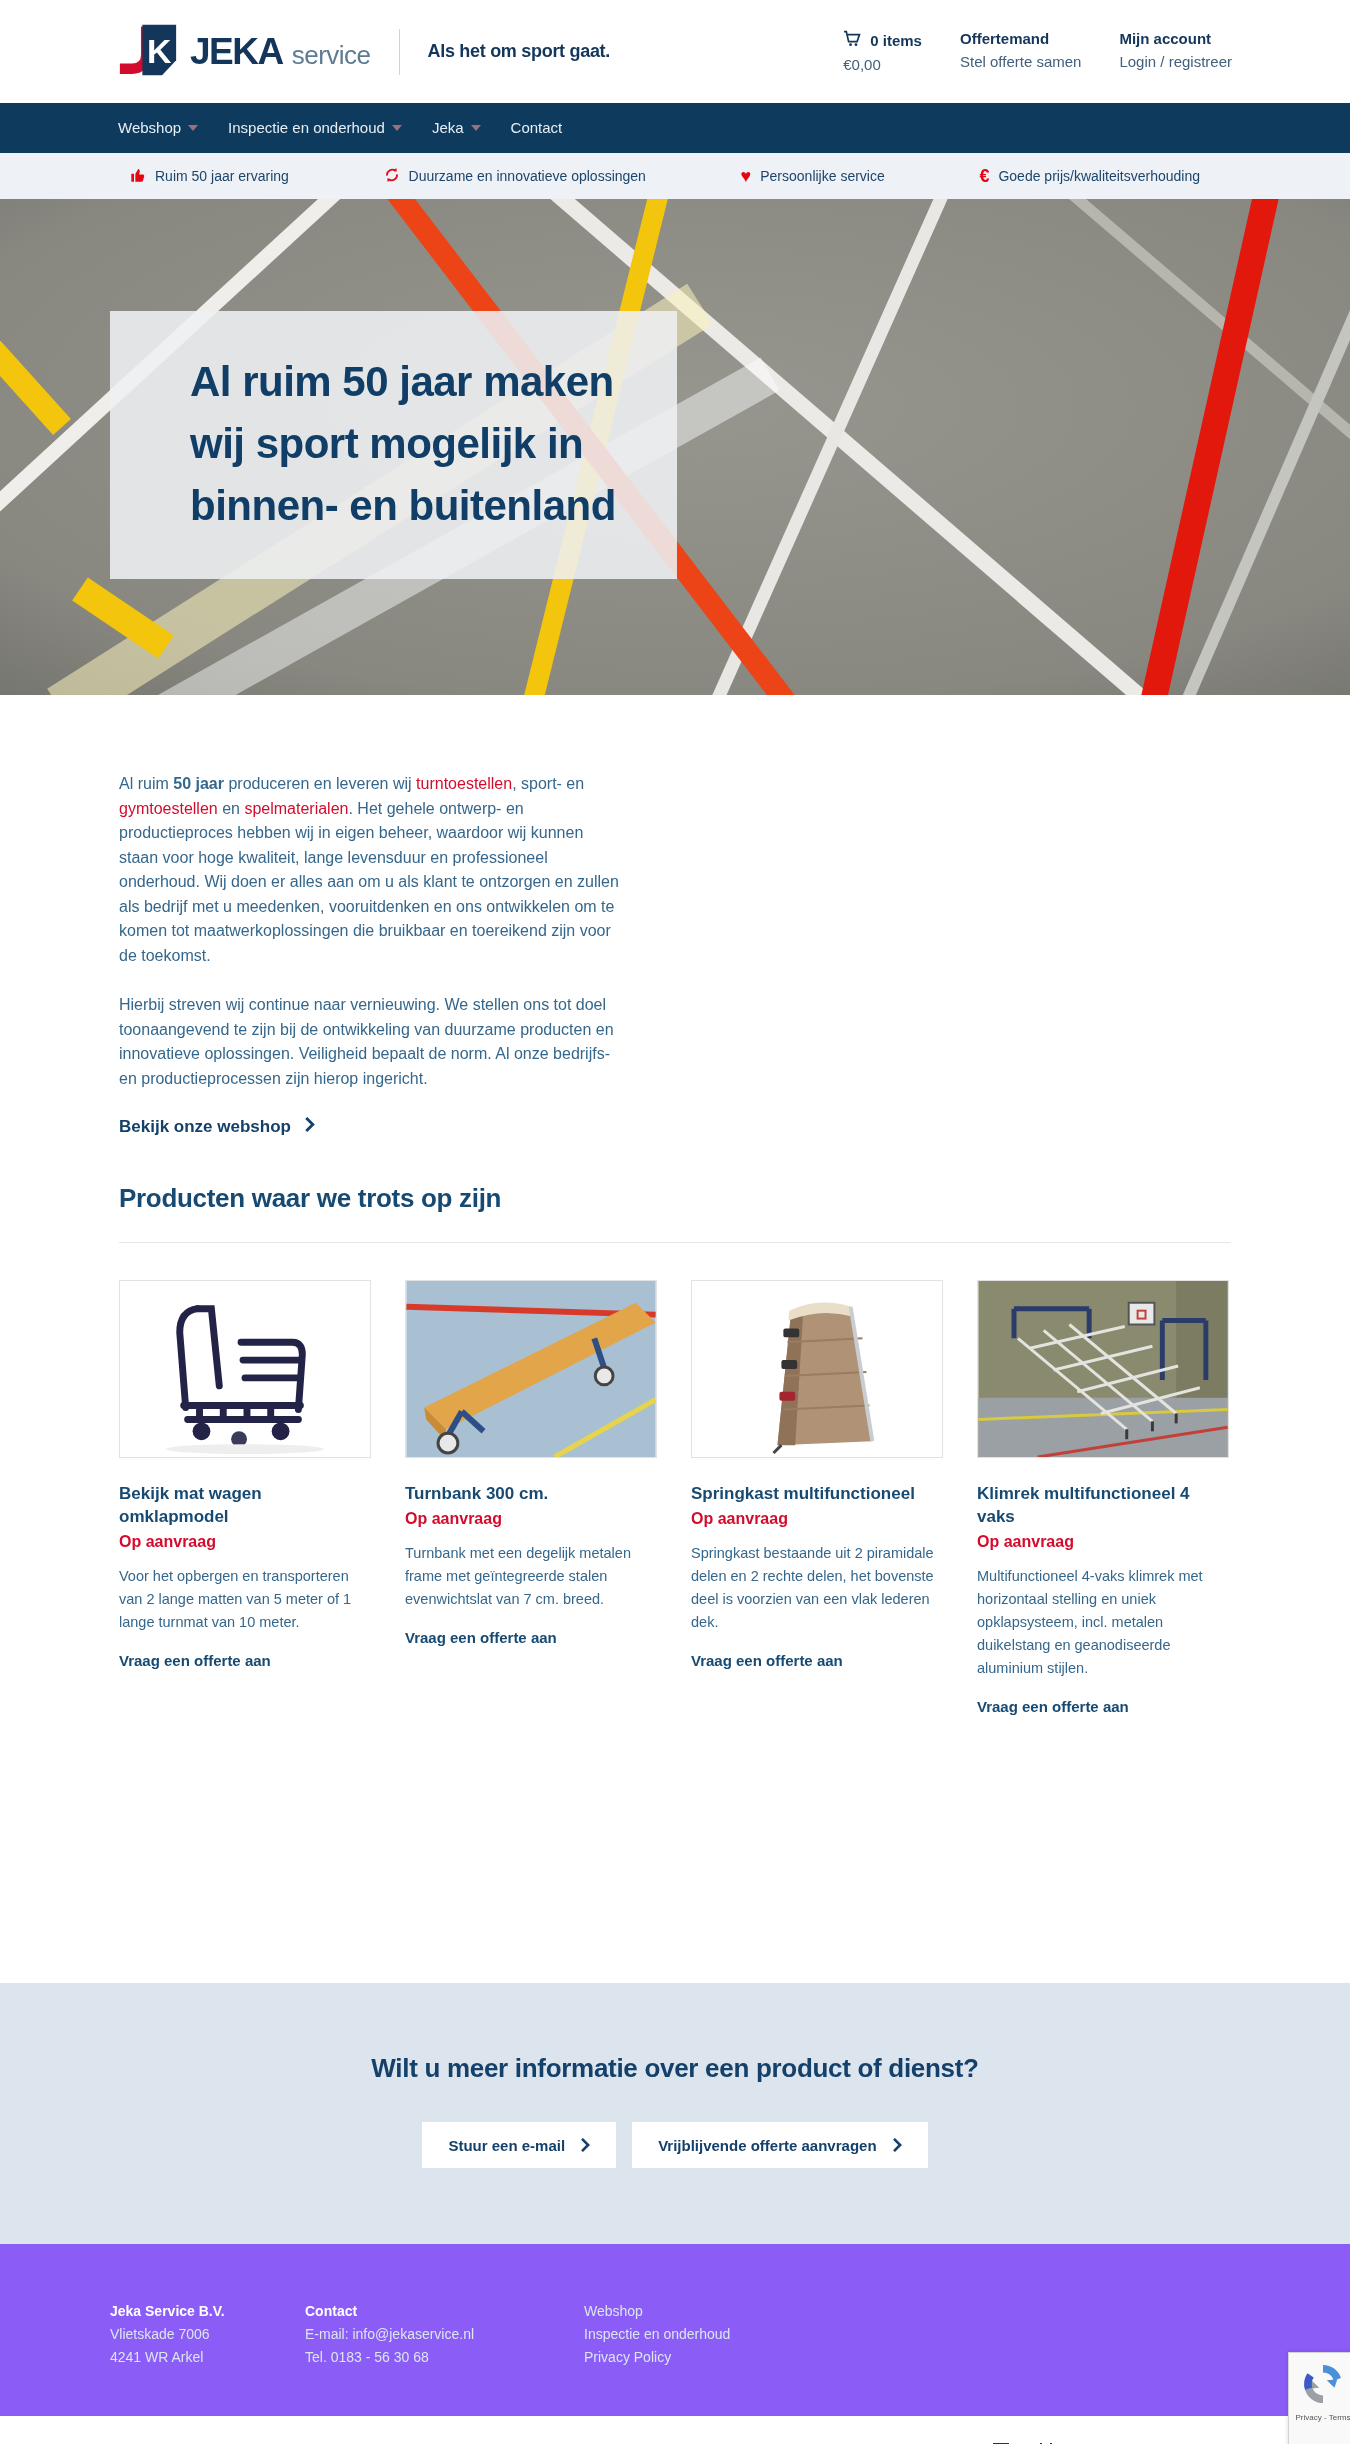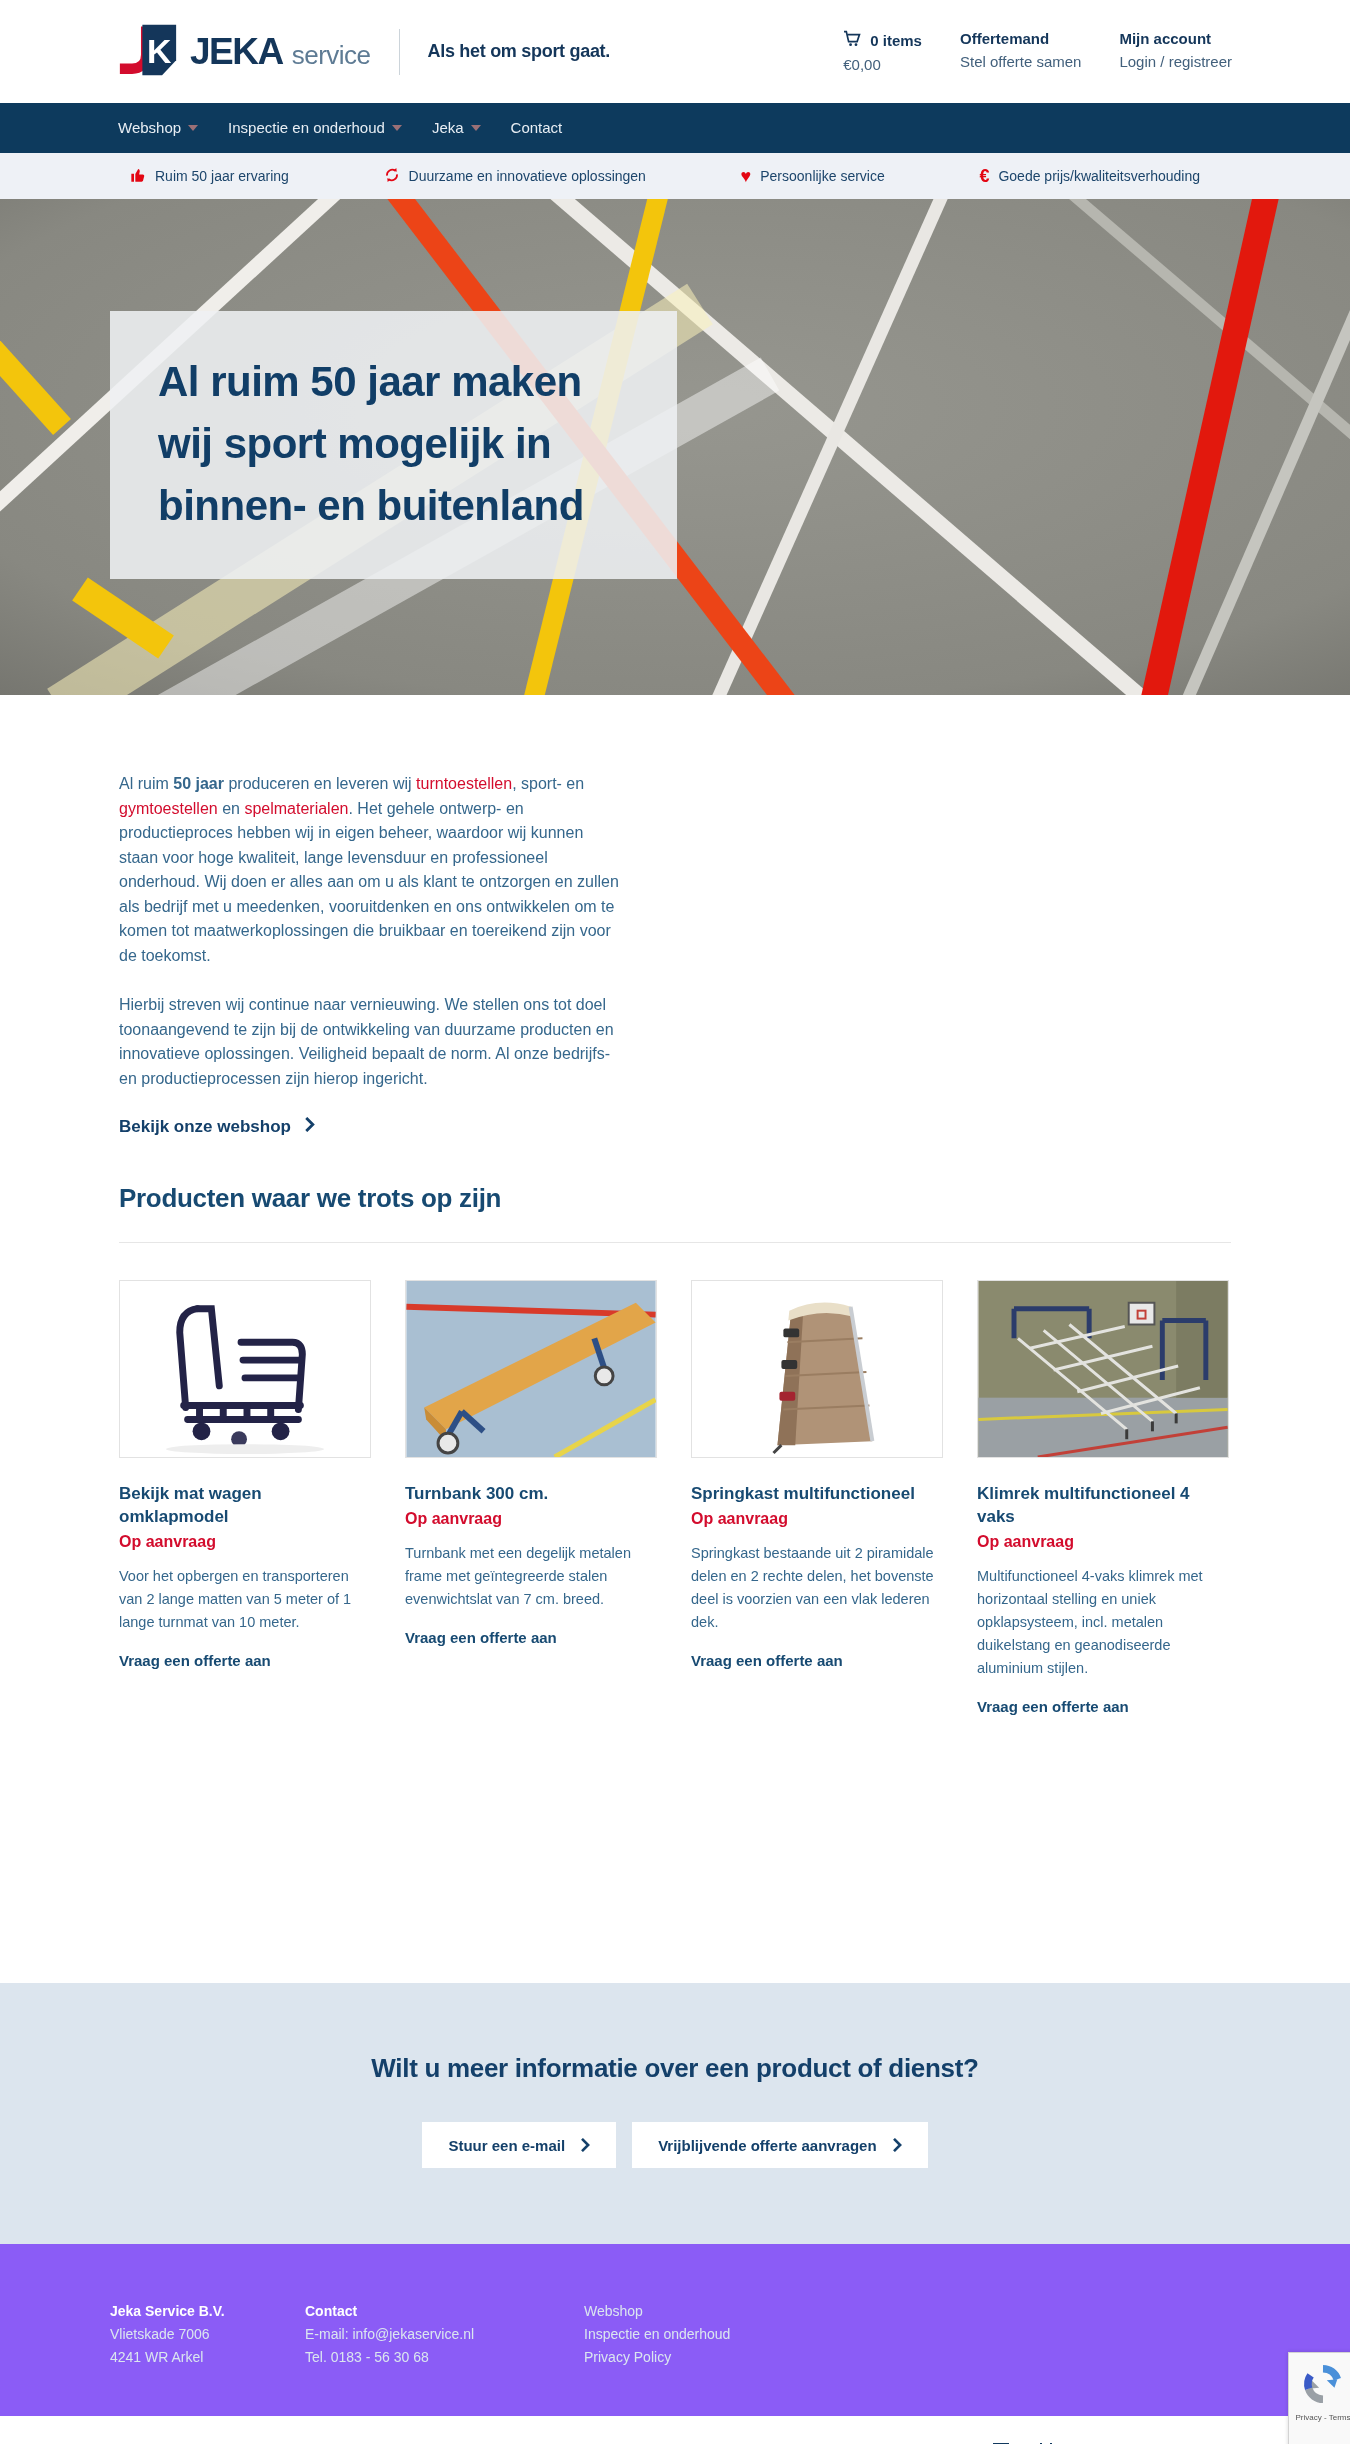--- a/index.html
+++ b/index.html
@@ -32,21 +32,21 @@
   
   .usp { height:47px; background:#eef1f6; border-top:1px solid #0d3a5d; }
   .usp-inner { height:100%; display:flex; align-items:center; justify-content:space-between; padding:0 150px 0 130px;border-radius:15px; }
   .usp-item { display:flex; align-items:center; gap:9px; font-size:14px; color:#1c456b; }
   .usp-glyph { color:#e30613; font-size:18px; font-weight:bold; line-height:1; }
 
   
   .hero { position:relative; height:496px; overflow:hidden; }
   .hero svg.bg { position:absolute; inset:0; width:100%; height:100%; }
   .hero-overlay { position:absolute; left:110px; top:112px; width:567px; height:268px; background:rgba(238,240,242,0.88); padding:40px 30px 0 48px; }
-  .hero-overlay h1 { font-size:42px; line-height:62px; font-weight:bold; color:#113e67; letter-spacing:-0.5px; }
+  .hero-overlay h1 { font-size:42px; line-height:62px; font-weight:bold; color:#113e67; letter-spacing:-0.5px;margin-left:32px; }
 
   
   .content { height:1240px; padding:52px 119px 0; overflow:hidden; }
   .intro-h { font-size:30px; line-height:38px; font-weight:bold; color:#174a72; width:540px; letter-spacing:-0.3px; }
   .para { width:505px; margin-top:25px; font-size:16px; line-height:24.5px; color:#35678c; }
   .para b { color:#35678c; }
   .red-link { color:#d30c2d; cursor:pointer; text-decoration:none; }
   .webshop-link { margin-top:26px; display:flex; align-items:flex-start; gap:14px; font-size:17px; font-weight:bold; color:#14406a; cursor:pointer; }
   .chev { color:#14406a; display:inline-flex; }
   .products-h { margin-top:46px; font-size:26px; font-weight:bold; color:#174a72; letter-spacing:-0.3px; }

